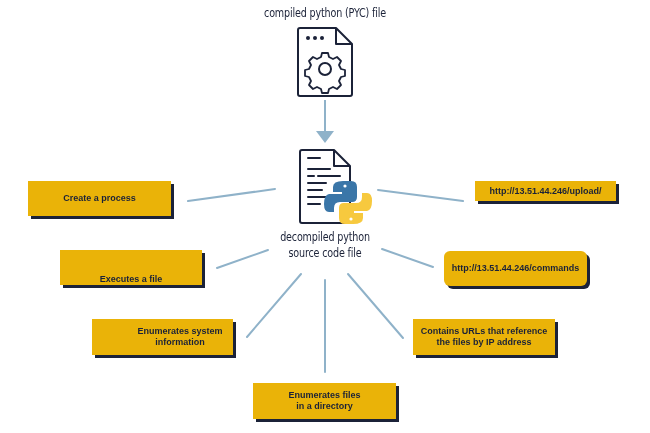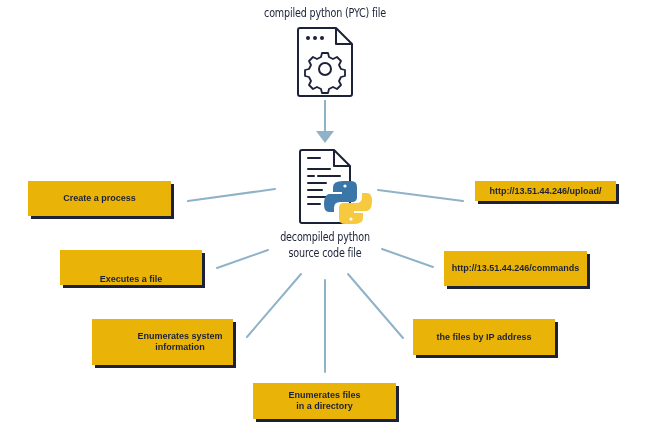--- a/index.html
+++ b/index.html
@@ -91,41 +91,42 @@
     </div>
 </div>
 
 <div class="box" style="left:60px;top:250px;width:142px;height:35px;align-items:flex-end;">
   <div>
       <span>Executes a file</span>
       <span></span>
     </div>
 </div>
 
-<div class="box" style="left:92px;top:319px;width:141px;height:46px;padding-left:39px;">
+<div class="box" style="left:92px;top:319px;width:141px;height:36px;padding-left:39px;">
   <div>
       <span>Enumerates system</span>
       <span>information</span>
     </div>
 </div>
 
 <div class="box" style="left:253px;top:383px;width:143px;height:36px;">
   <div>
       <span>Enumerates files</span>
       <span>in a directory</span>
     </div>
 </div>
 
 <div class="box" style="left:413px;top:319px;width:142px;height:36px;">
   <div>
+      <span>Contains URLs that reference</span>
       <span>the files by IP address</span>
     </div>
 </div>
 
-<div class="box" style="left:444px;top:251px;width:143px;height:35px;">
+<div class="box" style="left:444px;top:251px;width:143px;height:35px;border-radius:6px;">
   <div>
       <span>http://13.51.44.246/commands</span>
       <span></span>
     </div>
 </div>
 
 <div class="box" style="left:475px;top:181px;width:141px;height:20px;">
   <div>
       <span>http://13.51.44.246/upload/</span>
       <span></span>

